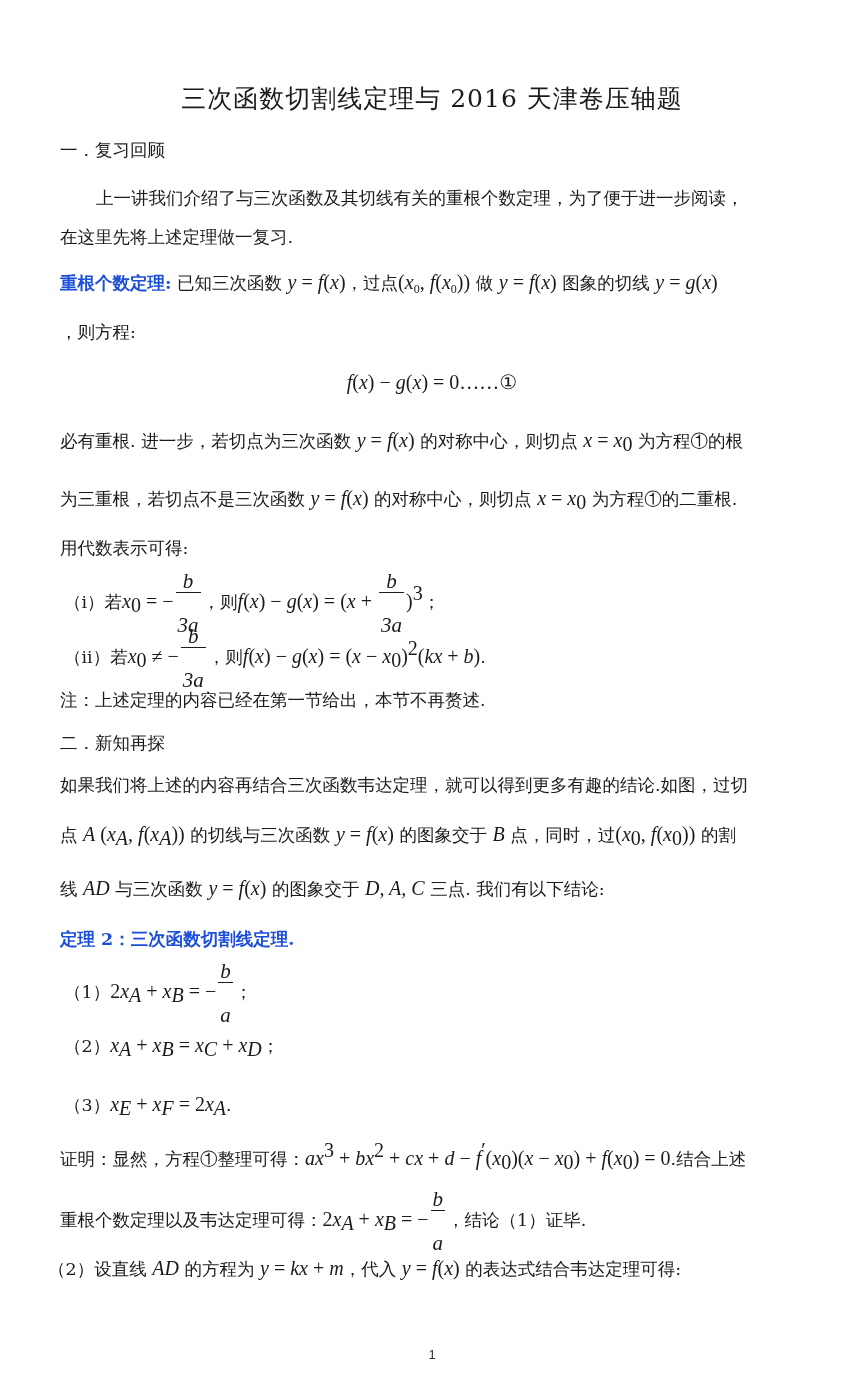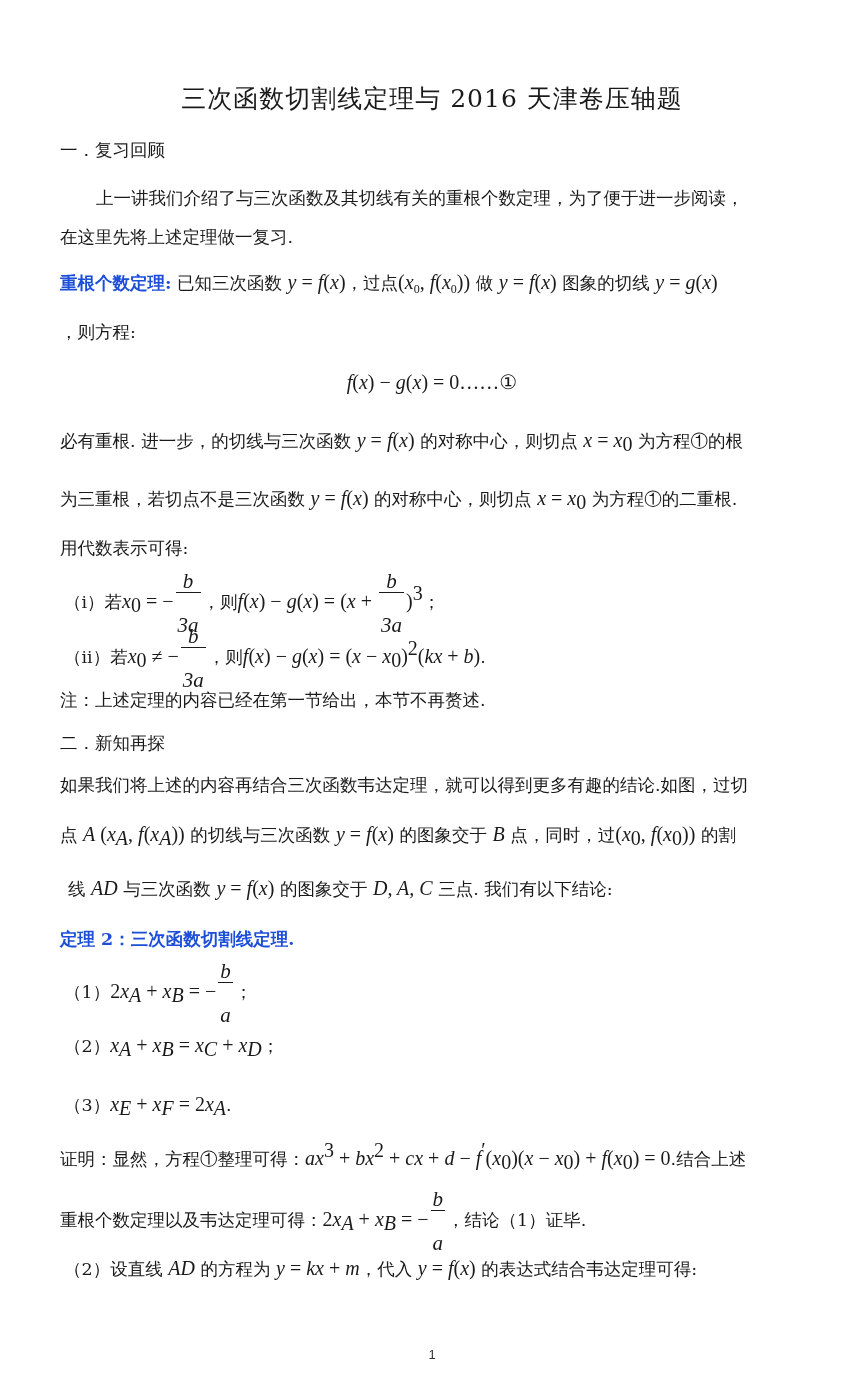--- a/index.html
+++ b/index.html
@@ -37,21 +37,21 @@
   <div class="line" style="top:270px;">
     <span class="red">重根个数定理:</span><span> 已知三次函数 </span><span class="m">y</span><span class="mu"> = </span><span class="m">f</span><span class="mu">(</span><span class="m">x</span><span class="mu">)</span><span>，过点</span><span class="mu">(<span class="m">x</span><sub>0</sub>, <span class="m">f</span>(<span class="m">x</span><sub>0</sub>))</span><span> 做 </span><span class="m">y</span><span class="mu"> = </span><span class="m">f</span><span class="mu">(</span><span class="m">x</span><span class="mu">)</span><span> 图象的切线 </span><span class="m">y</span><span class="mu"> = </span><span class="m">g</span><span class="mu">(</span><span class="m">x</span><span class="mu">)</span>
   </div>
   <div class="line" style="top:320px;">，则方程:</div>
 
   <div class="center-eq line" style="top:370px; left:0;">
     <span class="m">f</span><span class="mu">(</span><span class="m">x</span><span class="mu">) − </span><span class="m">g</span><span class="mu">(</span><span class="m">x</span><span class="mu">) = 0……①</span>
   </div>
 
   <div class="line" style="top:428px;">
-    <span>必有重根.  进一步，的切线与三次函数 </span><span class="m">y</span><span class="mu"> = </span><span class="m">f</span><span class="mu">(</span><span class="m">x</span><span class="mu">)</span><span> 的对称中心，则切点 </span><span class="m">x</span><span class="mu"> = </span><span class="m">x</span><sub class="mu">0</sub><span> 为方程①的根</span>
+    <span>必有重根.  进一步，若切点为三次函数 </span><span class="m">y</span><span class="mu"> = </span><span class="m">f</span><span class="mu">(</span><span class="m">x</span><span class="mu">)</span><span> 的对称中心，则切点 </span><span class="m">x</span><span class="mu"> = </span><span class="m">x</span><sub class="mu">0</sub><span> 为方程①的根</span>
   </div>
   <div class="line" style="top:486px;">
     <span>为三重根，若切点不是三次函数 </span><span class="m">y</span><span class="mu"> = </span><span class="m">f</span><span class="mu">(</span><span class="m">x</span><span class="mu">)</span><span> 的对称中心，则切点 </span><span class="m">x</span><span class="mu"> = </span><span class="m">x</span><sub class="mu">0</sub><span> 为方程①的二重根.</span>
   </div>
 
   <div class="line" style="top:536px;">用代数表示可得:</div>
 
   <div class="line" style="top:570px; left:64px; line-height:48px;">
     <span>（i）若</span><span class="m">x</span><sub class="mu">0</sub><span class="mu"> = −</span><span class="frac"><span class="num">b</span><span class="den">3a</span></span><span>，则</span><span class="m">f</span><span class="mu">(</span><span class="m">x</span><span class="mu">) − </span><span class="m">g</span><span class="mu">(</span><span class="m">x</span><span class="mu">) = (</span><span class="m">x</span><span class="mu"> + </span><span class="frac"><span class="num">b</span><span class="den">3a</span></span><span class="mu">)</span><sup class="mu">3</sup><span>；</span>
   </div>
@@ -63,21 +63,21 @@
   <div class="line" style="top:688px;">注：上述定理的内容已经在第一节给出，本节不再赘述.</div>
 
   <div class="line" style="top:731px;">二．新知再探</div>
 
   <div class="line" style="top:773px;">如果我们将上述的内容再结合三次函数韦达定理，就可以得到更多有趣的结论.如图，过切</div>
 
   <div class="line" style="top:822px;">
     <span>点 </span><span class="m">A</span><span class="mu"> (</span><span class="m">x</span><sub class="m">A</sub><span class="mu">, </span><span class="m">f</span><span class="mu">(</span><span class="m">x</span><sub class="m">A</sub><span class="mu">))</span><span> 的切线与三次函数 </span><span class="m">y</span><span class="mu"> = </span><span class="m">f</span><span class="mu">(</span><span class="m">x</span><span class="mu">)</span><span> 的图象交于 </span><span class="m">B</span><span> 点，同时，过</span><span class="mu">(</span><span class="m">x</span><sub class="mu">0</sub><span class="mu">, </span><span class="m">f</span><span class="mu">(</span><span class="m">x</span><sub class="mu">0</sub><span class="mu">))</span><span> 的割</span>
   </div>
 
-  <div class="line" style="top:876px;margin-left:8px;">
+  <div class="line" style="top:876px;">
     <span>线 </span><span class="m">AD</span><span> 与三次函数 </span><span class="m">y</span><span class="mu"> = </span><span class="m">f</span><span class="mu">(</span><span class="m">x</span><span class="mu">)</span><span> 的图象交于 </span><span class="m">D, A, C</span><span> 三点.  我们有以下结论:</span>
   </div>
 
   <div class="line red" style="top:927px;">定理 2：三次函数切割线定理.</div>
 
   <div class="line" style="top:960px; left:64px; line-height:54px;">
     <span>（1）</span><span class="mu">2</span><span class="m">x</span><sub class="m">A</sub><span class="mu"> + </span><span class="m">x</span><sub class="m">B</sub><span class="mu"> = −</span><span class="frac"><span class="num">b</span><span class="den">a</span></span><span>；</span>
   </div>
 
   <div class="line" style="top:1033px; left:64px;">
@@ -89,18 +89,18 @@
   </div>
 
   <div class="line" style="top:1146px;">
     <span>证明：显然，方程①整理可得：</span><span class="m">ax</span><sup class="mu">3</sup><span class="mu"> + </span><span class="m">bx</span><sup class="mu">2</sup><span class="mu"> + </span><span class="m">cx</span><span class="mu"> + </span><span class="m">d</span><span class="mu"> − </span><span class="m">f</span><sup class="mu">′</sup><span class="mu">(</span><span class="m">x</span><sub class="mu">0</sub><span class="mu">)(</span><span class="m">x</span><span class="mu"> − </span><span class="m">x</span><sub class="mu">0</sub><span class="mu">) + </span><span class="m">f</span><span class="mu">(</span><span class="m">x</span><sub class="mu">0</sub><span class="mu">) = 0</span><span>.结合上述</span>
   </div>
 
   <div class="line" style="top:1188px; line-height:54px;">
     <span>重根个数定理以及韦达定理可得：</span><span class="mu">2</span><span class="m">x</span><sub class="m">A</sub><span class="mu"> + </span><span class="m">x</span><sub class="m">B</sub><span class="mu"> = −</span><span class="frac"><span class="num">b</span><span class="den">a</span></span><span>，结论（1）证毕.</span>
   </div>
 
-  <div class="line" style="top:1256px; left:64px;">
+  <div class="line" style="top:1256px; left:48px;">
     <span>（2）设直线 </span><span class="m">AD</span><span> 的方程为 </span><span class="m">y</span><span class="mu"> = </span><span class="m">kx</span><span class="mu"> + </span><span class="m">m</span><span>，代入 </span><span class="m">y</span><span class="mu"> = </span><span class="m">f</span><span class="mu">(</span><span class="m">x</span><span class="mu">)</span><span> 的表达式结合韦达定理可得:</span>
   </div>
 
   <div class="pagenum">1</div>
 </div>
 
 </body></html>

